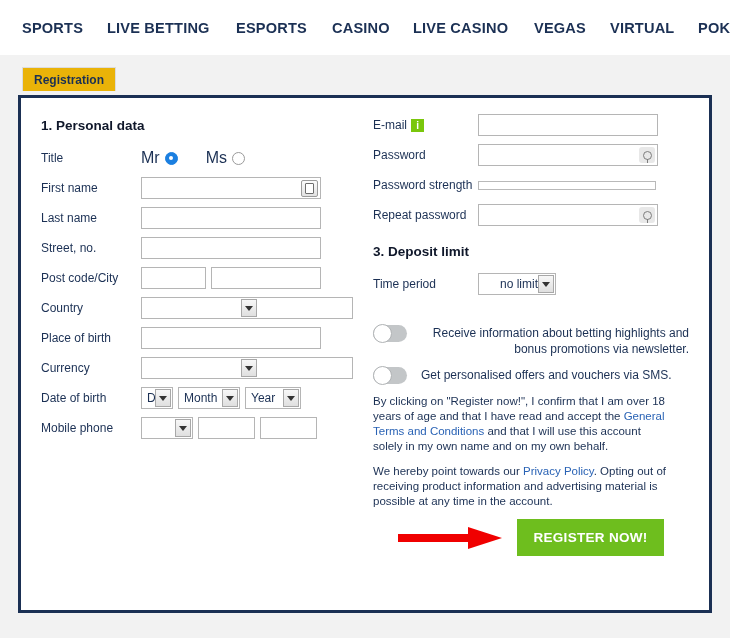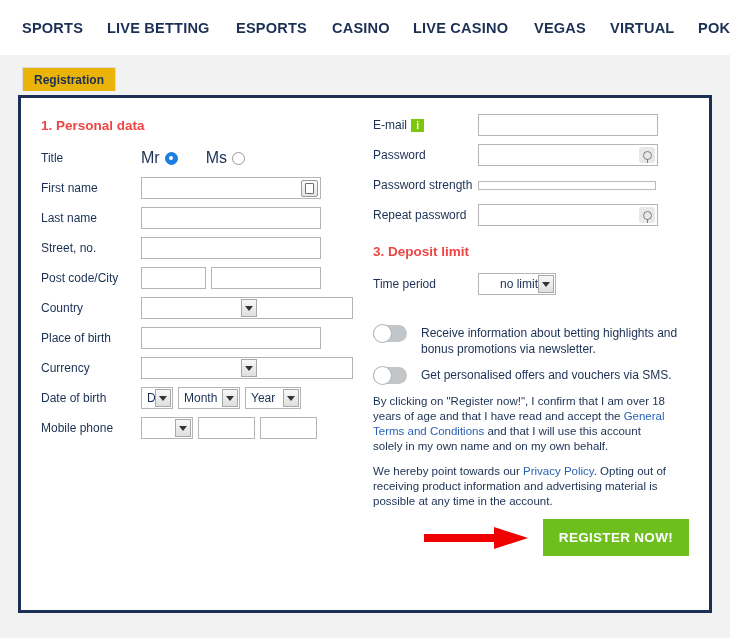--- a/index.html
+++ b/index.html
@@ -64,21 +64,21 @@
     box-sizing: border-box;
     padding: 16px 20px 0 20px;
     display: flex;
   }
   .col-left { width: 330px; }
   .col-right { width: 340px; padding-left: 20px; }
 
   .section-title {
     font-size: 13.5px;
     font-weight: bold;
-    color: #ef4444;
+    color: #0f172a;
     margin: 4px 0 14px 0;
   }
   .section-title.second { margin-top: 4px; }
 
   .row {
     display: flex;
     align-items: center;
     margin-bottom: 8px;
     min-height: 22px;
   }
@@ -209,21 +209,21 @@
     margin-left: 4px;
     vertical-align: middle;
     cursor: pointer;
   }
   .pw-strength-bar {
     width: 178px; height: 9px;
     border: 1px solid #b9b9b9; background: #fff; box-sizing: border-box;
   }
 
   
-  .toggle-row { display: flex; align-items: flex-start; margin-bottom: 10px; }
+  .toggle-row { display: flex; align-items: flex-start; margin-bottom: 10px; text-align: right; }
   .toggle {
     width: 34px; height: 17px; border-radius: 9px;
     background: #c3c6c8; flex: none; margin-right: 14px;
     position: relative; cursor: pointer;
   }
   .toggle .knob {
     position: absolute; left: 0; top: -1px;
     width: 19px; height: 19px; border-radius: 50%;
     background: #fff; border: 1px solid #b0b3b5; box-sizing: border-box;
   }
@@ -233,21 +233,21 @@
 
   .legal {
     font-size: 11.5px; line-height: 15px; color: #1b3054;
     max-width: 300px; margin-top: 6px;
   }
   .legal p { margin: 0 0 10px 0; }
   .legal a { color: #2a63b5; text-decoration: none; cursor: pointer; }
 
   
   .submit-row {
-    display: flex; align-items: center; justify-content: flex-end;
+    display: flex; align-items: center; justify-content: center;
     margin-top: 6px;
   }
   .arrow-annotation {
     position: relative; width: 105px; height: 22px; margin-right: 14px; flex: none;
   }
   .btn-register {
     background: #6ebe1e;
     color: #fff;
     border: none;
     font-family: "Liberation Sans", sans-serif;

